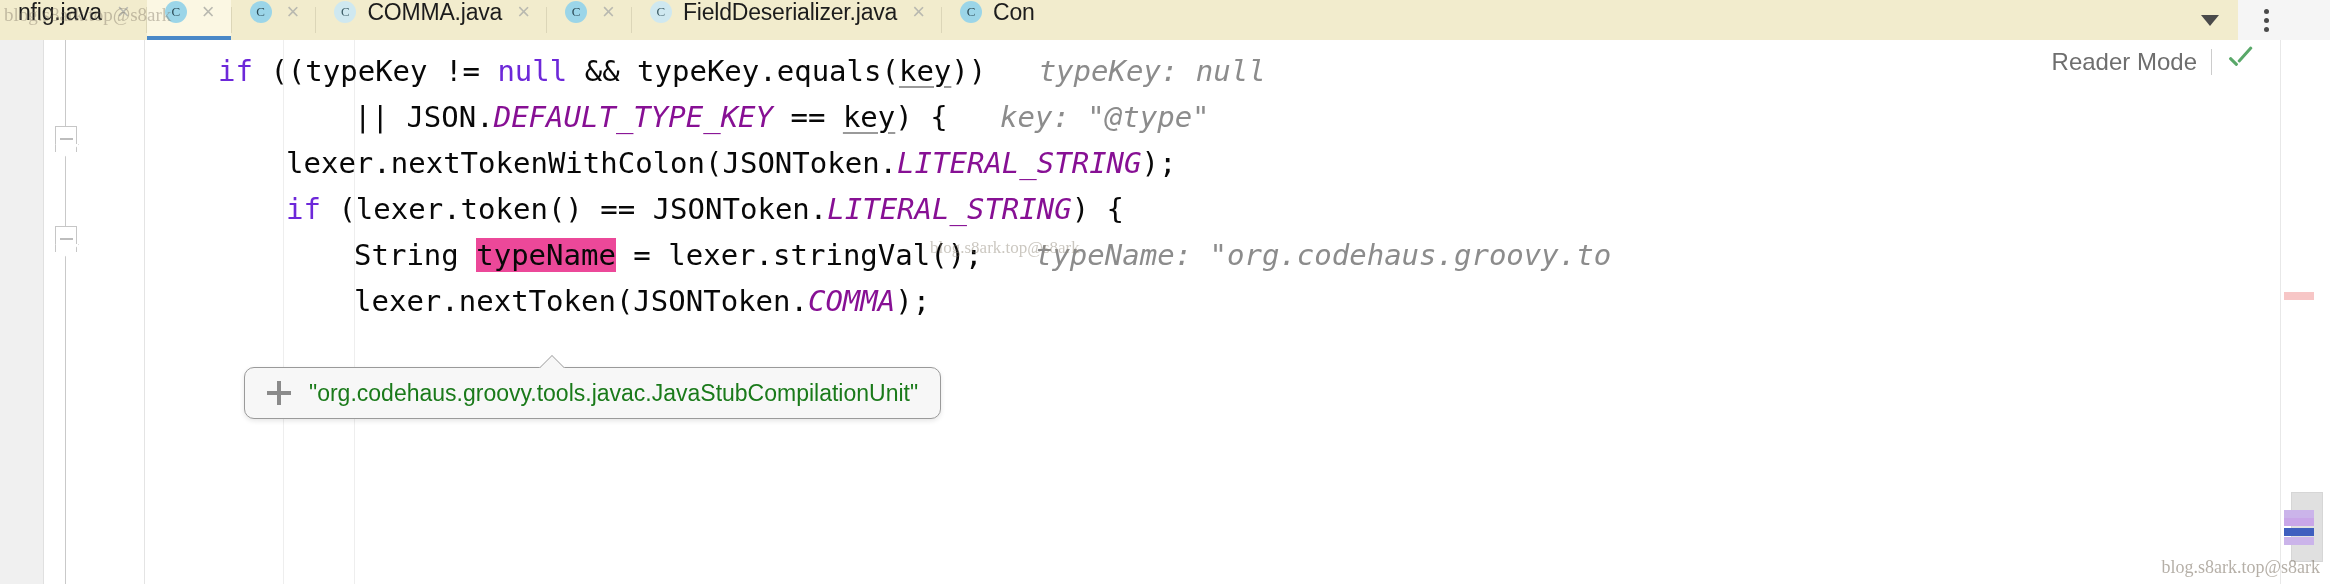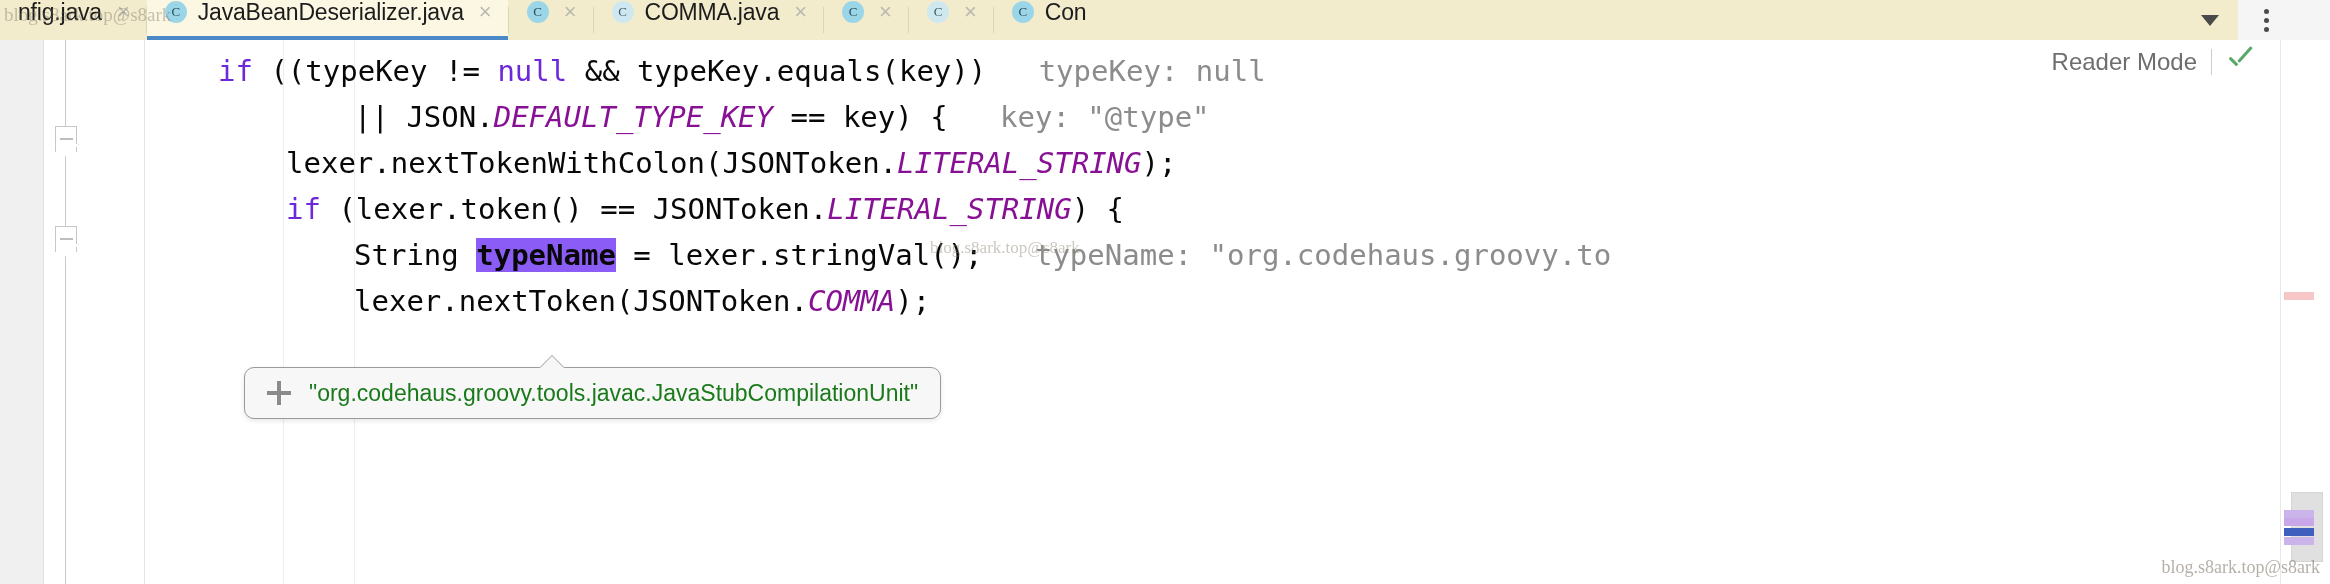--- a/index.html
+++ b/index.html
@@ -123,27 +123,26 @@
     overflow:hidden;
     font-family:"DejaVu Sans Mono", monospace;
     font-size:29px;
     line-height:46px;
     color:#080808;
     white-space:pre;
   }
   .line { position:absolute; left:0; white-space:pre; }
   .kw { color:#6d28d9; }
   .static-f { color:#871094; font-style:italic; }
-  .param-u { text-decoration-color:#9a9a9a; text-underline-offset:5px;margin-top:36px; }
+  .param-u { text-decoration:underline; text-decoration-color:#9a9a9a; text-underline-offset:5px;margin-top:36px; }
   .hint {
-    color:#8c8c8c; 
+    color:#8c8c8c; font-style:italic;
   }
   .caret-hl {
-    background:#8b5cf6;
-    font-weight:bold;
+    background:#ec4899;
   }
 
   
   .reader-mode {
     position:absolute; right:74px; top:8px;
     display:flex; align-items:center; gap:14px;
     font-size:24px; color:#6e6e6e;
     font-family:"Liberation Sans", sans-serif;
     text-align:center;
   }
@@ -232,21 +231,20 @@
 <div class="ide">
 
   <div class="tabbar" id="tabbar">
       <div class="tab inactive">
         <span class="tab-label">nfig.java</span>
         <span class="tab-close">×</span>
       </div>
       <div class="tab-sep"></div>
       <div class="tab active">
         <span class="tab-icon">C</span>
-        <span class="tab-label">JavaBeanDeserializer.java</span>
         <span class="tab-close">×</span>
       </div>
       <div class="tab-sep"></div>
       <div class="tab inactive">
         <span class="tab-icon">C</span>
         <span class="tab-close">×</span>
       </div>
       <div class="tab-sep"></div>
       <div class="tab inactive">
         <span class="tab-icon dim">C</span>
@@ -254,20 +252,21 @@
         <span class="tab-close">×</span>
       </div>
       <div class="tab-sep"></div>
       <div class="tab inactive">
         <span class="tab-icon">C</span>
         <span class="tab-close">×</span>
       </div>
       <div class="tab-sep"></div>
       <div class="tab inactive">
         <span class="tab-icon dim">C</span>
+        <span class="tab-label">FieldDeserializer.java</span>
         <span class="tab-close">×</span>
       </div>
       <div class="tab-sep"></div>
       <div class="tab inactive">
         <span class="tab-icon">C</span>
         <span class="tab-label">Con</span>
       </div>
     </div>
 
   <div class="tabbar-right-fill"></div>

